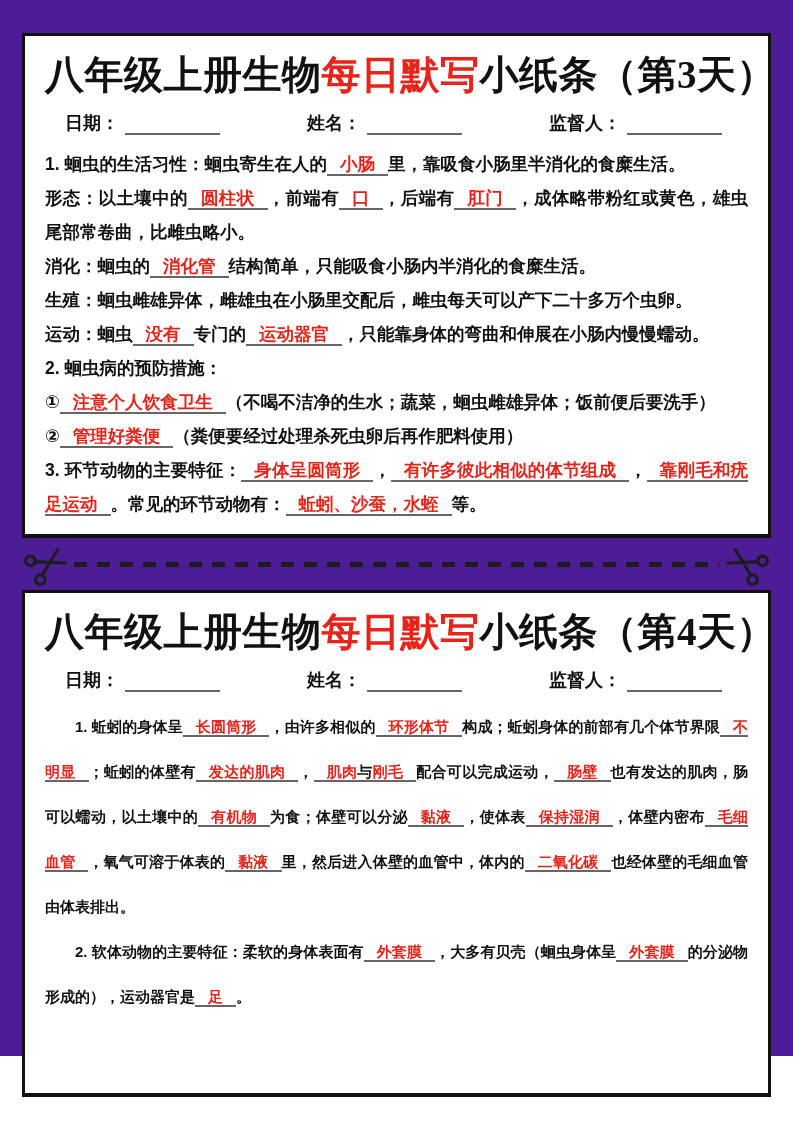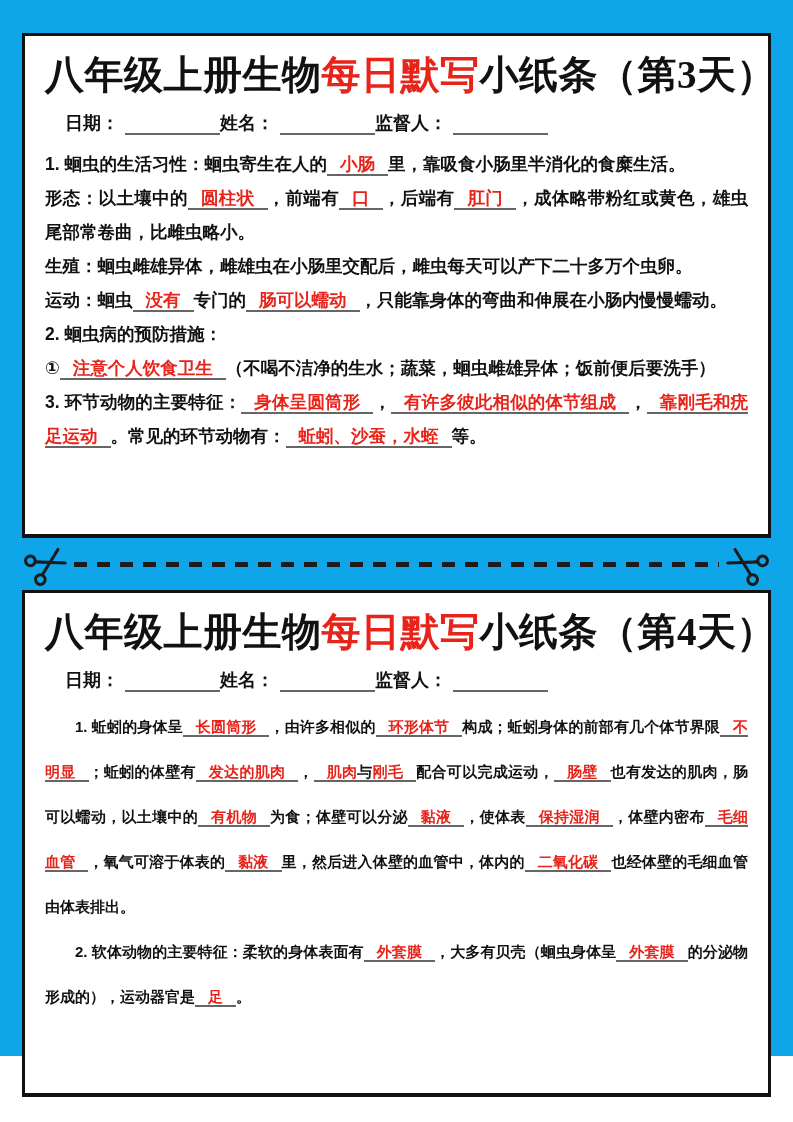--- a/index.html
+++ b/index.html
@@ -4,38 +4,38 @@
 <style>
   :root{ --red:#e8231a; --ink:#111; --line:#666; }
   html,body{margin:0;padding:0;background:#fff;}
   body{
     width:793px;height:1122px;overflow:hidden;
     font-family:"Liberation Sans","DejaVu Sans",sans-serif;
     color:var(--ink);
   }
   .page{
     box-sizing:border-box;width:793px;height:1056px;
-    padding:33px 22px 24px 22px;background:#0ea5e9;
+    padding:33px 22px 24px 22px;background:#4c1d95;
   }
   .card{
     box-sizing:border-box;width:749px;background:#fff;
     border:3px solid #111;border-bottom-width:4px;
     padding:10px 20px 8px 20px;
   }
   .card.day3{height:505px;}
   .card.day4{height:507px;}
   .title{
     margin:6px 0 8px 0;text-align:center;
     font-family:"Liberation Serif","DejaVu Serif",serif;
     font-weight:bold;font-size:39px;line-height:1.2;color:#111;
     letter-spacing:0.5px;white-space:nowrap;
   }
   .title .hl{color:var(--red);}
   .fields{
-    display:flex;align-items:flex-end;
+    display:flex;justify-content:space-between;align-items:flex-end;
     padding:2px 26px 0 20px;margin:10px 0 12px 0;
     font-weight:bold;font-size:18px;
   }
   .fitem{white-space:nowrap;}
   .blankline{
     display:inline-block;width:95px;height:1.0em;
     border-bottom:2px solid var(--line);margin-left:6px;vertical-align:bottom;
   }
   .body3{font-size:17.5px;line-height:34px;}
   .body4{font-size:15px;line-height:45px;}
@@ -69,24 +69,26 @@
   <section class="card day3">
     <h1 class="title"><span>八年级上册生物</span><span class="hl">每日默写</span><span>小纸条（第3天）</span></h1>
     <div class="fields">
         <span class="fitem"><span>日期：</span><span class="blankline"></span></span>
         <span class="fitem"><span>姓名：</span><span class="blankline"></span></span>
         <span class="fitem"><span>监督人：</span><span class="blankline"></span></span>
       </div>
     <div class="body3">
         <p><span>1. 蛔虫的生活习性：蛔虫寄生在人的</span><span class="blank"><span class="red">小肠</span></span><span>里，靠吸食小肠里半消化的食糜生活。</span></p>
         <p><span>形态：以土壤中的</span><span class="blank"><span class="red">圆柱状</span></span><span>，前端有</span><span class="blank"><span class="red">口</span></span><span>，后端有</span><span class="blank"><span class="red">肛门</span></span><span>，成体略带粉红或黄色，雄虫尾部常卷曲，比雌虫略小。</span></p>
+        <p><span>消化：蛔虫的</span><span class="blank"><span class="red">消化管</span></span><span>结构简单，只能吸食小肠内半消化的食糜生活。</span></p>
         <p><span>生殖：蛔虫雌雄异体，雌雄虫在小肠里交配后，雌虫每天可以产下二十多万个虫卵。</span></p>
-        <p><span>运动：蛔虫</span><span class="blank"><span class="red">没有</span></span><span>专门的</span><span class="blank"><span class="red">肠可以蠕动</span></span><span>，只能靠身体的弯曲和伸展在小肠内慢慢蠕动。</span></p>
+        <p><span>运动：蛔虫</span><span class="blank"><span class="red">没有</span></span><span>专门的</span><span class="blank"><span class="red">运动器官</span></span><span>，只能靠身体的弯曲和伸展在小肠内慢慢蠕动。</span></p>
         <p><span>2. 蛔虫病的预防措施：</span></p>
         <p><span>①</span><span class="blank"><span class="red">注意个人饮食卫生</span></span><span>（不喝不洁净的生水；蔬菜，蛔虫雌雄异体；饭前便后要洗手）</span></p>
+        <p><span>②</span><span class="blank"><span class="red">管理好粪便</span></span><span>（粪便要经过处理杀死虫卵后再作肥料使用）</span></p>
         <p><span>3. 环节动物的主要特征：</span><span class="blank"><span class="red">身体呈圆筒形</span></span><span>，</span><span class="blank"><span class="red">有许多彼此相似的体节组成</span></span><span>，</span><span class="blank"><span class="red">靠刚毛和疣足运动</span></span><span>。常见的环节动物有：</span><span class="blank"><span class="red">蚯蚓、沙蚕，水蛭</span></span><span>等。</span></p>
       </div>
   </section>
 
   <div class="divider">
     <span class="sc left">
       <svg viewBox="0 0 24 24" fill="none" stroke="#1c1c1c" stroke-width="1.7" stroke-linecap="round">
         <circle cx="4.8" cy="6.2" r="2.6"></circle>
         <circle cx="4.8" cy="17.8" r="2.6"></circle>
         <path d="M7 8 L21 16.2"></path>

